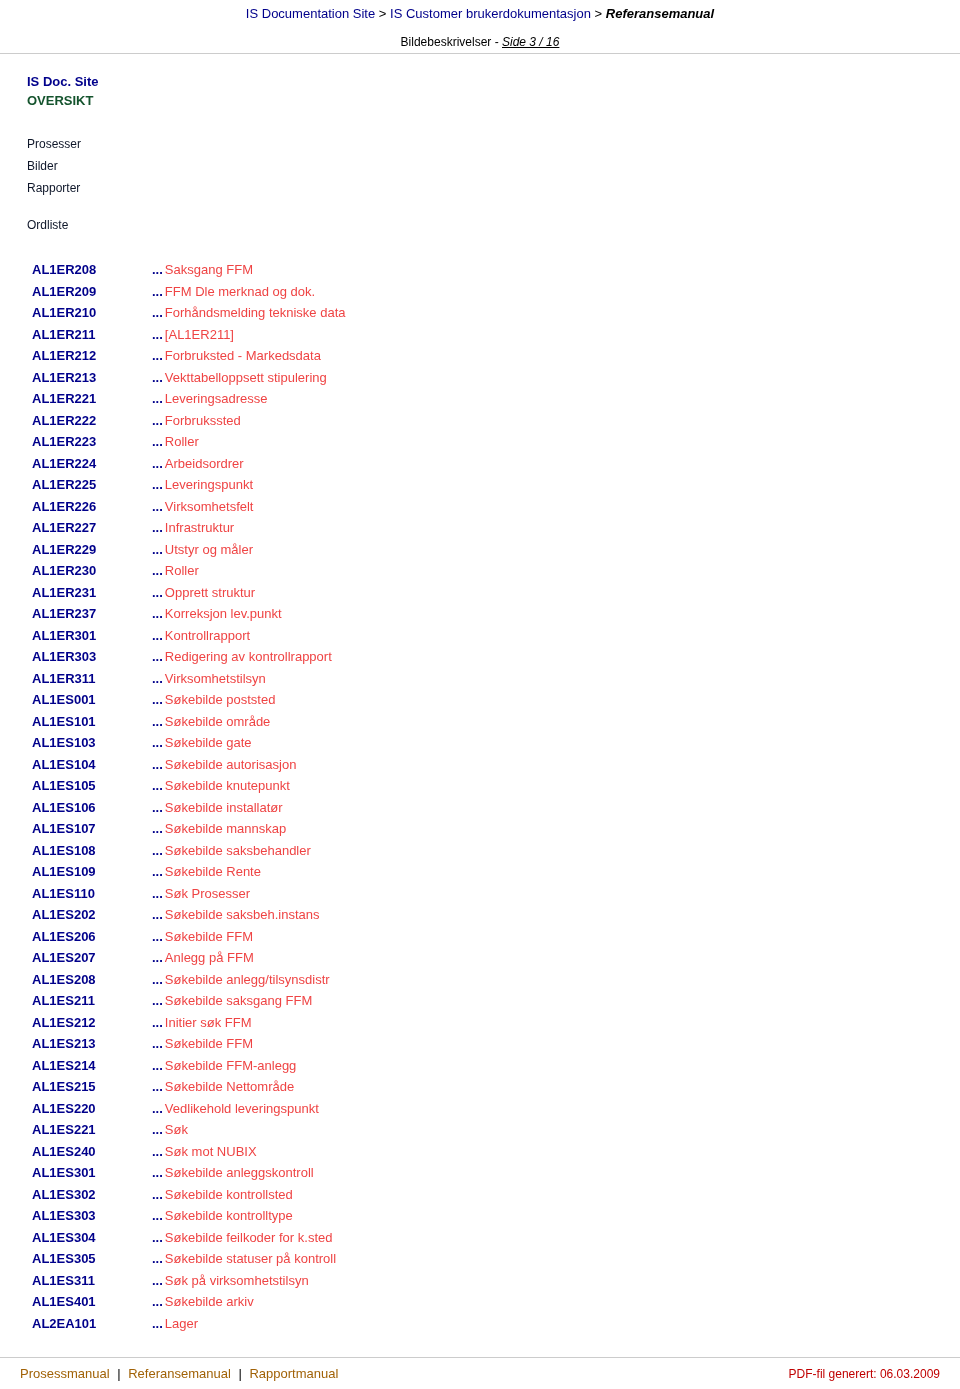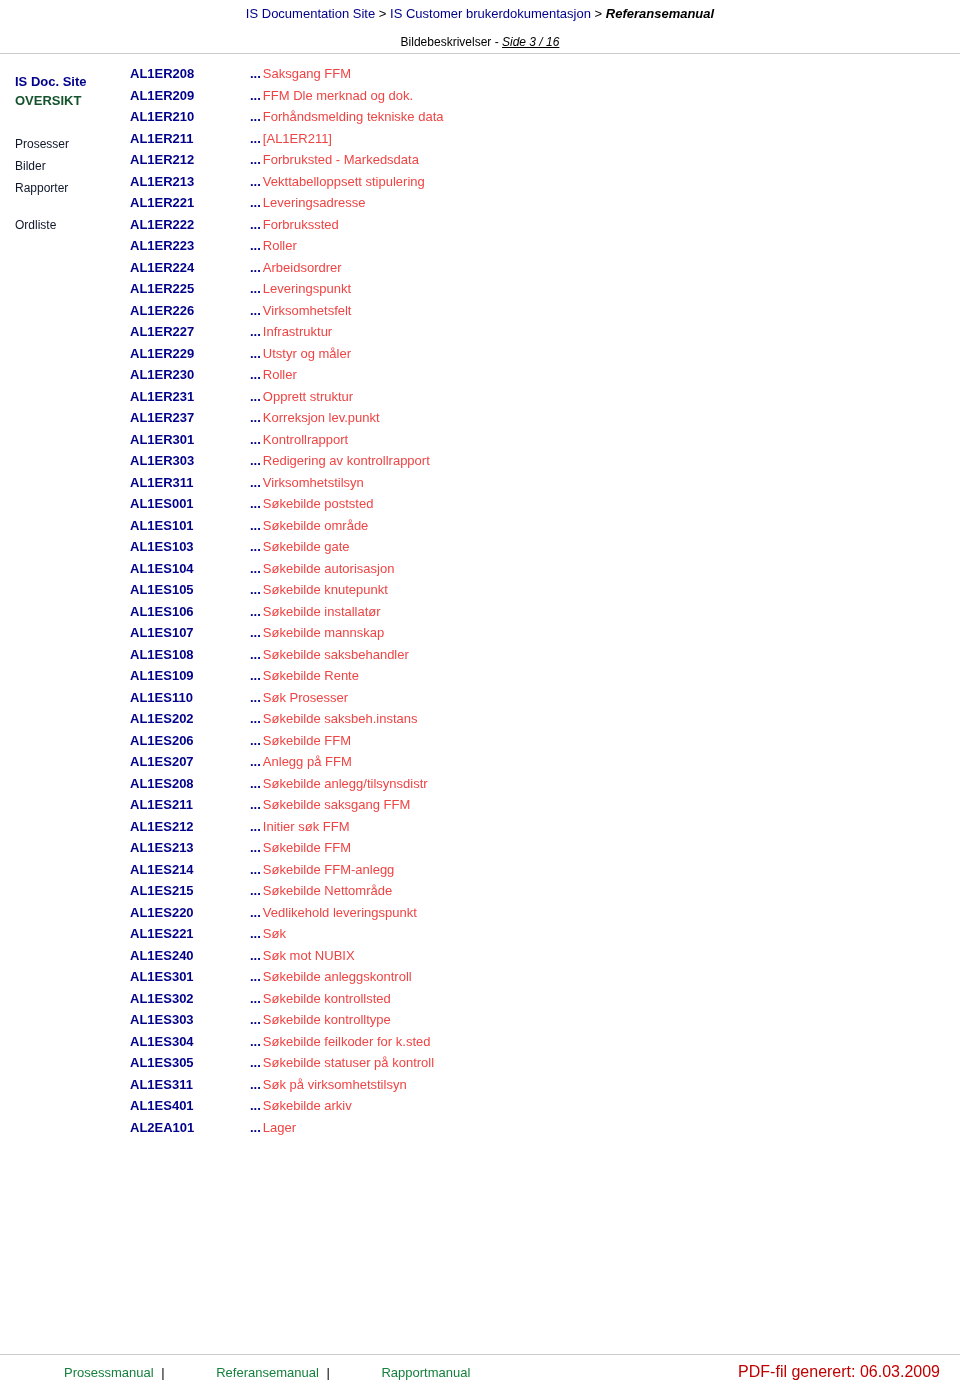--- a/index.html
+++ b/index.html
@@ -38,22 +38,23 @@
       margin-top: 14px;
     }
     .header-subtitle .italic-underline {
       font-style: italic;
       text-decoration: underline;
     }
 
     
     .main-layout {
       display: flex;
-      flex-direction: row;
+      flex-direction: column;
       min-height: 1300px;
+      padding-left: 12px;
     }
 
     
     .sidebar {
       width: 110px;
       min-width: 110px;
       padding: 20px 10px 10px 15px;
       border-right: none;
     }
     .sidebar-item {
@@ -120,27 +121,26 @@
       margin-top: auto;
     }
     .footer-links {
       font-size: 13px;
       color: #000;
     }
     .footer-links span {
       margin: 0 4px;
     }
     .footer-links a {
-      color: #15803d;
+      color: #a16207;
       text-decoration: none;
-      margin-left: 44px;
     }
     .footer-pdf {
       color: #c00000;
-      font-size: 16px;
+      font-size: 12px;
       text-align: right;
     }
 
     .page-wrapper {
       display: flex;
       flex-direction: column;
       min-height: 1389px;
       border-radius: 30px;
     }
   </style>

